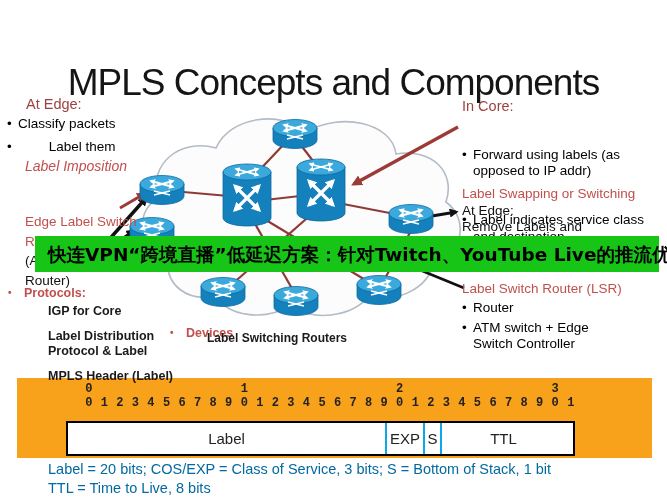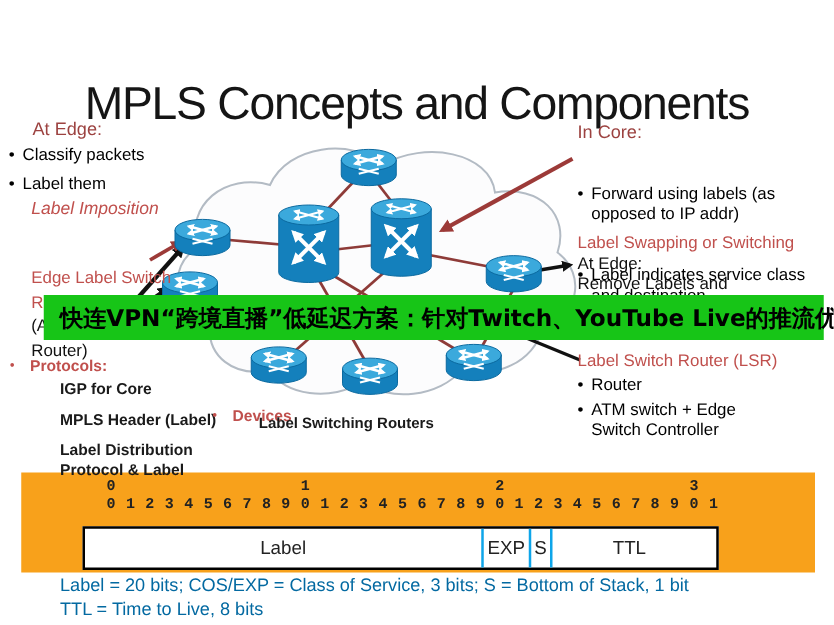--- a/index.html
+++ b/index.html
@@ -13,21 +13,21 @@
 
   
   .diagram{top:0;left:0;width:667px;height:500px;z-index:1;pointer-events:none;}
 
   
   .txt{z-index:3;line-height:1.2;}
   .red-head{color:#9C4240;font-size:14.5px;}
   .salmon{color:#C0504D;}
   .blk-bullet{position:relative;padding-left:11px;font-size:13.5px;color:#000;}
   .blk-bullet::before{content:"\2022";position:absolute;left:0;top:0;}
-  .bullet-gap{margin-bottom:7px;}
+  .bullet-gap{margin-bottom:7px;text-align:right;}
 
   .elsr-line{font-size:13.5px;line-height:19.5px;}
   .elsr-1,.elsr-2{color:#C0504D;}
   .elsr-3,.elsr-4{color:#111;}
 
   .small-red-head{color:#C0504D;font-size:12.5px;font-weight:700;position:relative;}
   .small-red-head::before{content:"\2022";position:absolute;left:-16px;top:1px;font-size:10px;color:#C0504D;}
   .bold-item{font-size:12.5px;font-weight:700;color:#1a1a1a;margin-bottom:9px;line-height:1.25;}
   .dev-item{font-size:12px;font-weight:700;color:#1a1a1a;margin-bottom:7px;}
 
@@ -195,22 +195,22 @@
     <div class="elsr-line elsr-2">R</div>
     <div class="elsr-line elsr-3">(A</div>
     <div class="elsr-line elsr-4">Router)</div>
   </div>
 
   <div class="abs txt small-red-head" style="left:24px;top:286px;">Protocols:</div>
 
   <div class="abs txt" style="left:48px;top:304px;width:150px;">
 
   <div class="bold-item">IGP for Core</div>
+      <div class="bold-item">Label Distribution Protocol &amp; Label</div>
       <div class="bold-item">MPLS Header (Label)</div>
-      <div class="bold-item">Label Distribution Protocol &amp; Label</div>
     </div>
 
   <div class="abs txt small-red-head" style="left:186px;top:311px;">Devices</div>
   <div class="abs txt" style="left:207px;top:331px;width:220px;">
 
   <div class="dev-item">Label Switching Routers</div>
     </div>
 
   <div class="abs txt red-head r-col" style="top:98px;">In Core:</div>
 

